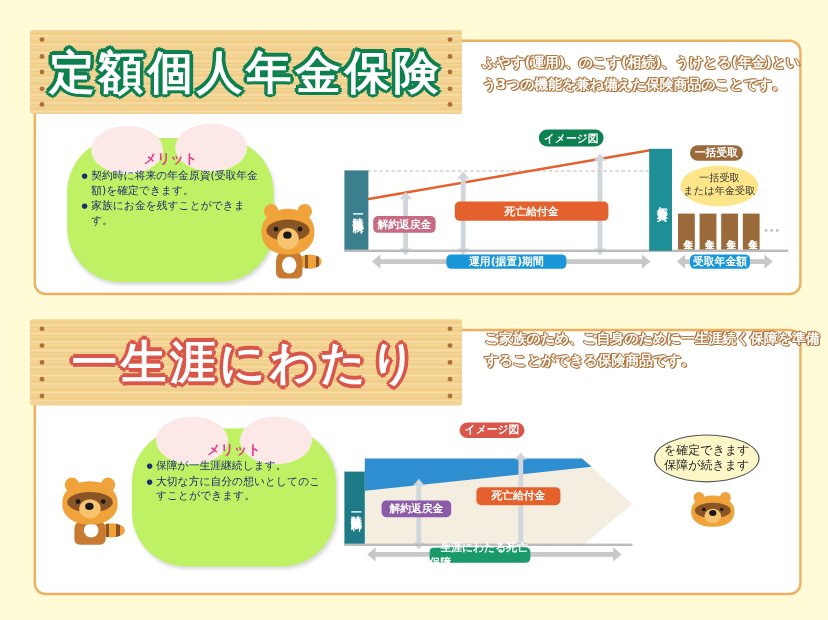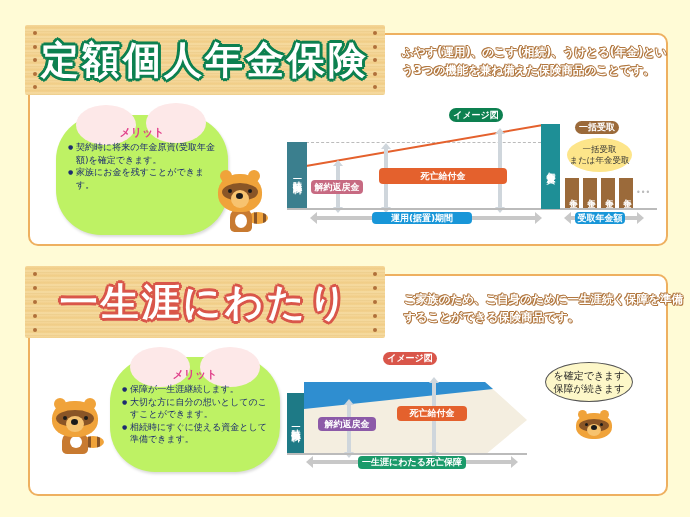--- a/index.html
+++ b/index.html
@@ -19,21 +19,21 @@
   .nails span { width: 4px; height: 4px; border-radius: 50%; background: #b0703a; display: block; }
   .nails.l { left: 8px; } .nails.r { right: 8px; }
 
   .sign-title { font-family: "DejaVu Sans", sans-serif; font-weight: bold; font-size: 38px; color: #fff; letter-spacing: 3px; }
   #sign1 .sign-title { text-shadow: 0 0 1px #0d8050, 3px 0 0 #0d8050, -3px 0 0 #0d8050, 0 3px 0 #0d8050, 0 -3px 0 #0d8050, 2px 2px 0 #0d8050, -2px -2px 0 #0d8050, 2px -2px 0 #0d8050, -2px 2px 0 #0d8050; }
   #sign2 .sign-title { text-shadow: 3px 0 0 #d9564a, -3px 0 0 #d9564a, 0 3px 0 #d9564a, 0 -3px 0 #d9564a, 2px 2px 0 #d9564a, -2px -2px 0 #d9564a, 2px -2px 0 #d9564a, -2px 2px 0 #d9564a; }
 
   .desc { position: absolute; font-size: 11.5px; font-weight: bold; color: #fff; line-height: 18px;
     text-shadow: 1px 0 0 #b27840, -1px 0 0 #b27840, 0 1px 0 #b27840, 0 -1px 0 #b27840, 1px 1px 0 #b27840, -1px -1px 0 #b27840; }
   #desc1 { left: 402px; top: 43px; width: 270px; }
-  #desc2 { left: 404px; top: 290px; width: 280px; }
+  #desc2 { left: 404px; top: 273px; width: 280px; }
 
   .cloud { position: absolute; background: #bef264; border-radius: 45px; box-shadow: 1px 2px 3px rgba(0,0,0,0.15); padding: 10px 12px; }
   .cloud::before, .cloud::after { content: ""; position: absolute; background: #fde8e8; border-radius: 50%; }
   #cloud1 { left: 56px; top: 115px; width: 172px; height: 120px; }
   #cloud1::before { width: 60px; height: 40px; left: 20px; top: -10px; }
   #cloud1::after { width: 60px; height: 40px; left: 90px; top: -12px; }
   #cloud2 { left: 110px; top: 357px; width: 170px; height: 115px; }
   #cloud2::before { width: 60px; height: 40px; left: 20px; top: -10px; }
   #cloud2::after { width: 60px; height: 40px; left: 90px; top: -10px; }
   .cloud-inner { position: relative; z-index: 2; }
@@ -173,21 +173,20 @@
 </div>
 
 <div id="desc2" class="desc">ご家族のため、ご自身のために一生涯続く保障を準備することができる保険商品です。</div>
 
 <div id="cloud2" class="cloud">
   <div class="cloud-inner">
     <div class="merit-title">メリット</div>
     <ul class="merit-list">
       <li>保障が一生涯継続します。</li>
       <li>大切な方に自分の想いとしてのこすことができます。</li>
-      <li>相続時にすぐに使える資金として準備できます。</li>
     </ul>
   </div>
 </div>
 
 <div class="raccoon" style="left:52px; top:398px; width:55px; height:60px;">
   <div class="r-tail" style="left:30px; top:38px; width:22px; height:12px;"></div>
   <div class="r-body" style="left:10px; top:34px; width:26px; height:22px;"></div>
   <div class="r-belly" style="left:18px; top:38px; width:12px; height:12px;"></div>
   <div class="r-ear" style="left:2px; top:0px; width:12px; height:12px;"></div>
   <div class="r-ear" style="left:32px; top:0px; width:12px; height:12px;"></div>
@@ -205,21 +204,21 @@
     <polygon points="17,7 198,7 240,45 198,80 17,80" fill="#f4eee0"></polygon>
     <polygon points="17,7 198,7 206,14 17,34" fill="#2f8ed0"></polygon>
   </svg>
   <div class="vbar" style="left:287px; top:393px; width:17px; height:61px; background:#1e7a86;">一時払保険料</div>
   <div class="vline" style="left:347px; top:404px; height:49px;"></div>
   <div class="pill" style="left:318px; top:417px; width:58px; height:14px; background:#8c5aa8;">解約返戻金</div>
   <div class="vline" style="left:432px; top:382px; height:71px;"></div>
   <div class="pill" style="left:397px; top:406px; width:70px; height:15px; background:#e4612d;">死亡給付金</div>
   <div class="baseline" style="left:287px; top:453px; width:240px;"></div>
   <div class="hline" style="left:312px; top:460px; width:200px;"></div>
-  <div class="pill" style="left:358px; top:456px; width:108px; height:13px; background:#1a9a6a;">一生涯にわたる死亡保障</div>
+  <div class="pill" style="left:358px; top:456px; width:84px; height:13px; background:#1a9a6a;">一生涯にわたる死亡保障</div>
 
   <div class="bubble2" style="left:545px; top:362px; width:88px; height:40px;">
     <span>を確定できます</span>
     <span>保障が続きます</span>
   </div>
   <div class="raccoon" style="left:576px; top:410px; width:36px; height:30px;">
     <div class="r-ear" style="left:2px; top:0px; width:9px; height:9px;"></div>
     <div class="r-ear" style="left:24px; top:0px; width:9px; height:9px;"></div>
     <div class="r-head" style="left:0px; top:3px; width:36px; height:26px;"></div>
     <div class="r-mask" style="left:3px; top:9px; width:30px; height:13px;"></div>

